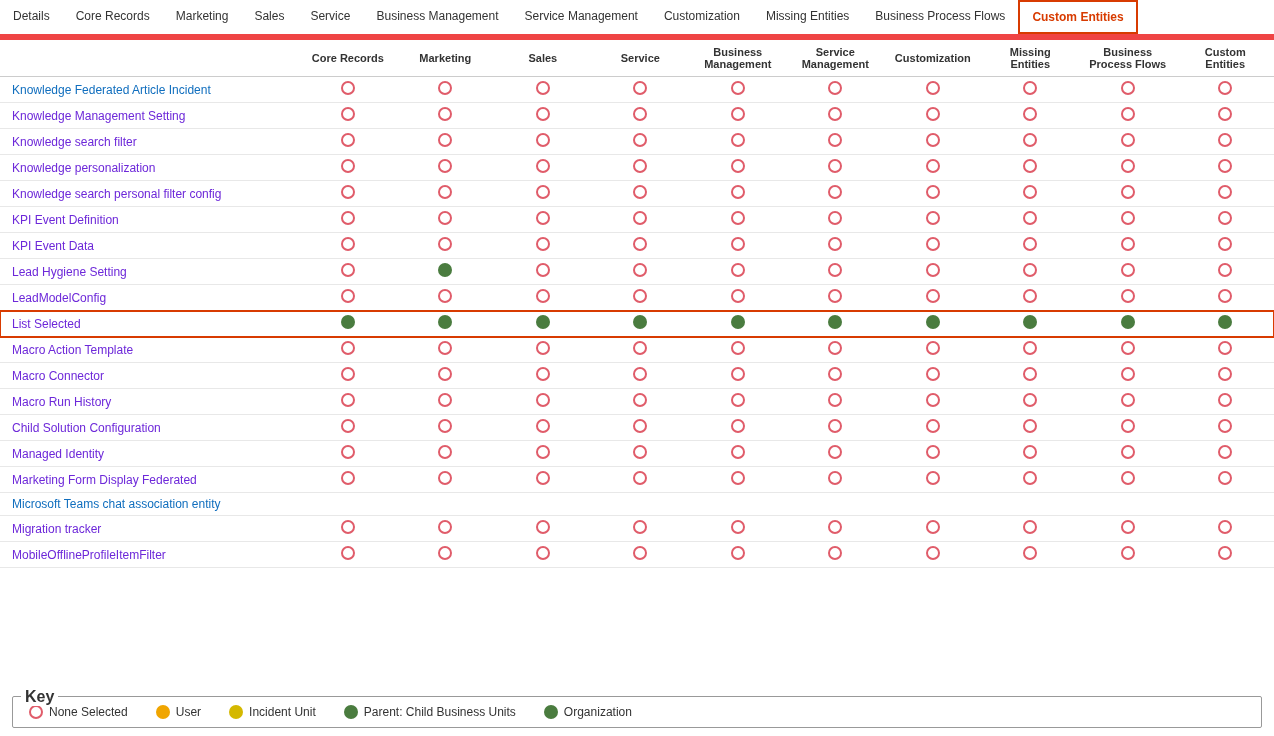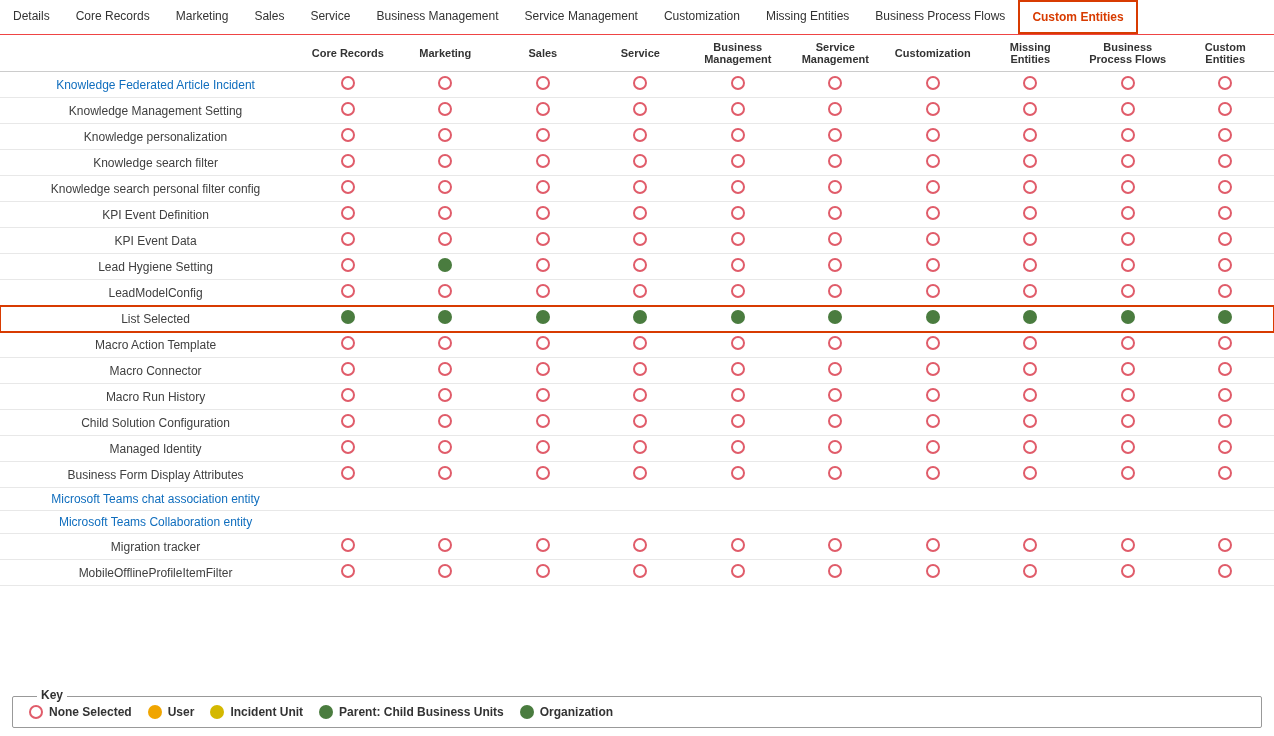--- a/index.html
+++ b/index.html
@@ -3,21 +3,21 @@
   <meta charset="utf-8">
   <style>
     * { box-sizing: border-box; margin: 0; padding: 0; }
     body { font-family: 'Segoe UI', Arial, sans-serif; font-size: 12px; background: #fff; color: #333; overflow: hidden; }
 
     .container { width: 1274px; height: 736px; display: flex; flex-direction: column; }
 
     
     .tab-header {
       display: flex;
-      border-bottom: 1px solid #ef4444;
+      border-bottom: 6px solid #ef4444;
       background: #fff;
       flex-shrink: 0;
       overflow: hidden;
     }
     .tab {
       padding: 8px 12px;
       cursor: pointer;
       border: 1px solid transparent;
       font-size: 12px;
       white-space: nowrap;
@@ -60,26 +60,26 @@
 
     tbody tr { border-bottom: 1px solid #e8e8e8; }
 
     tbody td {
       padding: 4px 8px;
       text-align: center;
       vertical-align: middle;
       font-size: 12px;
     }
     tbody td:first-child {
-      text-align: center;
-      padding-left: 20px;
+      text-align: left;
+      padding-left: 12px;
       color: #106ebe;
       margin-top: 48px;
     }
-    tbody td:first-child.black-text { color: #404040; }
+    tbody td:first-child.black-text { color: #6d28d9; }
 
     .highlighted-row {
       outline: 2px solid #d83b01;
       outline-offset: -1px;
     }
     .highlighted-row td { background: #fff; }
 
     
     .circle-none {
       display: inline-block;
@@ -119,32 +119,31 @@
       border: 1px solid #999;
       margin: 8px 12px;
       padding: 8px 16px;
       flex-shrink: 0;
       border-radius: 2px;
       position: relative;
     }
     .key-title {
       position: absolute;
       top: -9px;
-      left: 24px;
+      left: 8px;
       background: #fff;
       padding: 0 4px;
-      font-size: 12px;
+      font-size: 16px;
       font-weight: 600;
     }
     .key-items {
       display: flex;
       align-items: center;
-      gap: 16px;
+      gap: 28px;
       flex-wrap: wrap;
-      font-weight: bold;
     }
     .key-item {
       display: flex;
       align-items: center;
       gap: 6px;
       font-size: 12px;
     }
 
     
     .col-name { width: 270px; }
@@ -212,34 +211,34 @@
             <td class="col-data"><span class="circle-none"></span></td>
             <td class="col-data"><span class="circle-none"></span></td>
             <td class="col-data"><span class="circle-none"></span></td>
             <td class="col-data"><span class="circle-none"></span></td>
             <td class="col-data"><span class="circle-none"></span></td>
             <td class="col-data"><span class="circle-none"></span></td>
             <td class="col-data"><span class="circle-none"></span></td>
             <td class="col-data"><span class="circle-none"></span></td>
           </tr>
           <tr>
+            <td class="col-name black-text">Knowledge search filter</td>
+            <td class="col-data"><span class="circle-none"></span></td>
+            <td class="col-data"><span class="circle-none"></span></td>
+            <td class="col-data"><span class="circle-none"></span></td>
+            <td class="col-data"><span class="circle-none"></span></td>
+            <td class="col-data"><span class="circle-none"></span></td>
+            <td class="col-data"><span class="circle-none"></span></td>
+            <td class="col-data"><span class="circle-none"></span></td>
+            <td class="col-data"><span class="circle-none"></span></td>
+            <td class="col-data"><span class="circle-none"></span></td>
+            <td class="col-data"><span class="circle-none"></span></td>
+          </tr>
+          <tr>
             <td class="col-name black-text">Knowledge personalization</td>
-            <td class="col-data"><span class="circle-none"></span></td>
-            <td class="col-data"><span class="circle-none"></span></td>
-            <td class="col-data"><span class="circle-none"></span></td>
-            <td class="col-data"><span class="circle-none"></span></td>
-            <td class="col-data"><span class="circle-none"></span></td>
-            <td class="col-data"><span class="circle-none"></span></td>
-            <td class="col-data"><span class="circle-none"></span></td>
-            <td class="col-data"><span class="circle-none"></span></td>
-            <td class="col-data"><span class="circle-none"></span></td>
-            <td class="col-data"><span class="circle-none"></span></td>
-          </tr>
-          <tr>
-            <td class="col-name black-text">Knowledge search filter</td>
             <td class="col-data"><span class="circle-none"></span></td>
             <td class="col-data"><span class="circle-none"></span></td>
             <td class="col-data"><span class="circle-none"></span></td>
             <td class="col-data"><span class="circle-none"></span></td>
             <td class="col-data"><span class="circle-none"></span></td>
             <td class="col-data"><span class="circle-none"></span></td>
             <td class="col-data"><span class="circle-none"></span></td>
             <td class="col-data"><span class="circle-none"></span></td>
             <td class="col-data"><span class="circle-none"></span></td>
             <td class="col-data"><span class="circle-none"></span></td>
@@ -381,47 +380,34 @@
             <td class="col-data"><span class="circle-none"></span></td>
             <td class="col-data"><span class="circle-none"></span></td>
             <td class="col-data"><span class="circle-none"></span></td>
             <td class="col-data"><span class="circle-none"></span></td>
             <td class="col-data"><span class="circle-none"></span></td>
             <td class="col-data"><span class="circle-none"></span></td>
             <td class="col-data"><span class="circle-none"></span></td>
             <td class="col-data"><span class="circle-none"></span></td>
           </tr>
           <tr>
-            <td class="col-name black-text">Business Form Display Attributes</td>
+            <td class="col-name black-text">Marketing Form Display Federated</td>
             <td class="col-data"><span class="circle-none"></span></td>
             <td class="col-data"><span class="circle-none"></span></td>
             <td class="col-data"><span class="circle-none"></span></td>
             <td class="col-data"><span class="circle-none"></span></td>
             <td class="col-data"><span class="circle-none"></span></td>
             <td class="col-data"><span class="circle-none"></span></td>
             <td class="col-data"><span class="circle-none"></span></td>
             <td class="col-data"><span class="circle-none"></span></td>
             <td class="col-data"><span class="circle-none"></span></td>
             <td class="col-data"><span class="circle-none"></span></td>
           </tr>
           <tr>
             <td class="col-name">Microsoft Teams chat association entity</td>
-            <td class="col-data"></td>
-            <td class="col-data"></td>
-            <td class="col-data"></td>
-            <td class="col-data"></td>
-            <td class="col-data"></td>
-            <td class="col-data"></td>
-            <td class="col-data"></td>
-            <td class="col-data"></td>
-            <td class="col-data"></td>
-            <td class="col-data"></td>
-          </tr>
-          <tr>
-            <td class="col-name">Microsoft Teams Collaboration entity</td>
             <td class="col-data"></td>
             <td class="col-data"></td>
             <td class="col-data"></td>
             <td class="col-data"></td>
             <td class="col-data"></td>
             <td class="col-data"></td>
             <td class="col-data"></td>
             <td class="col-data"></td>
             <td class="col-data"></td>
             <td class="col-data"></td>

